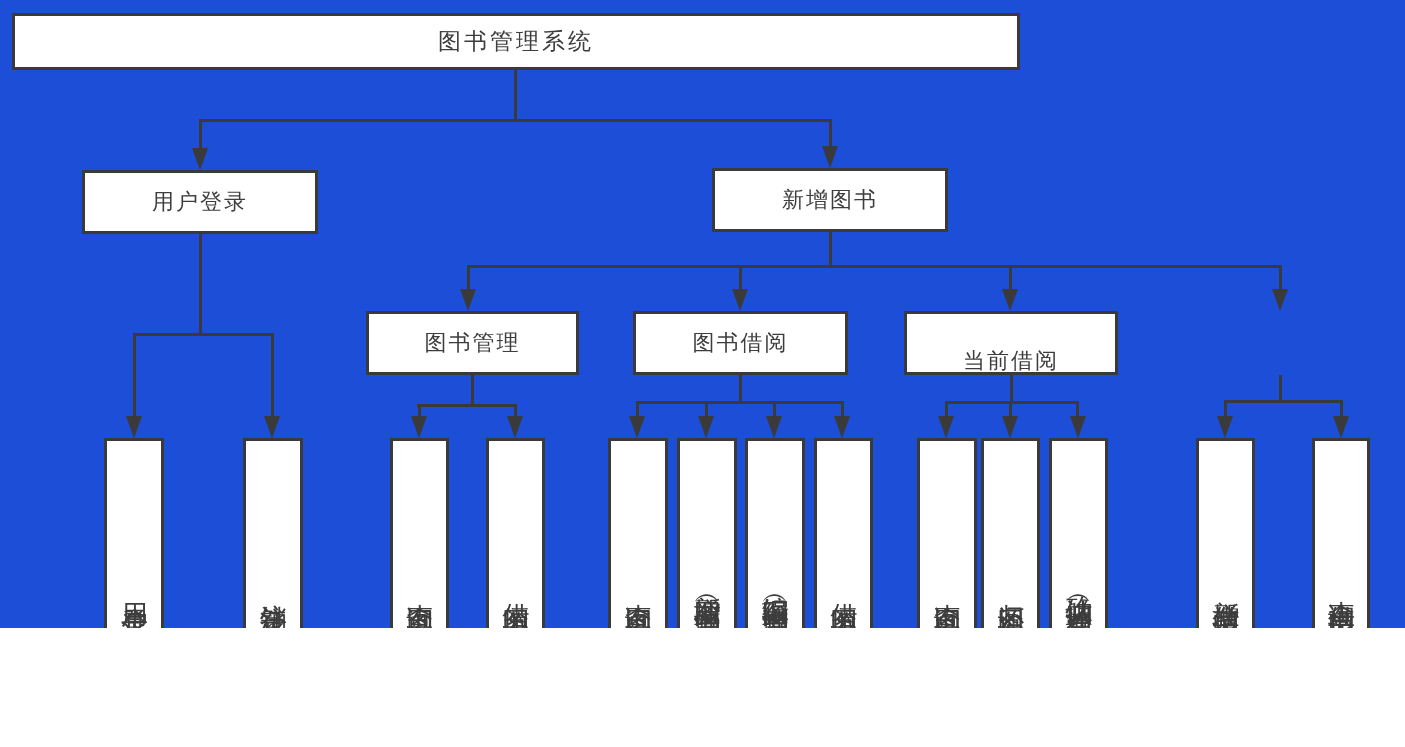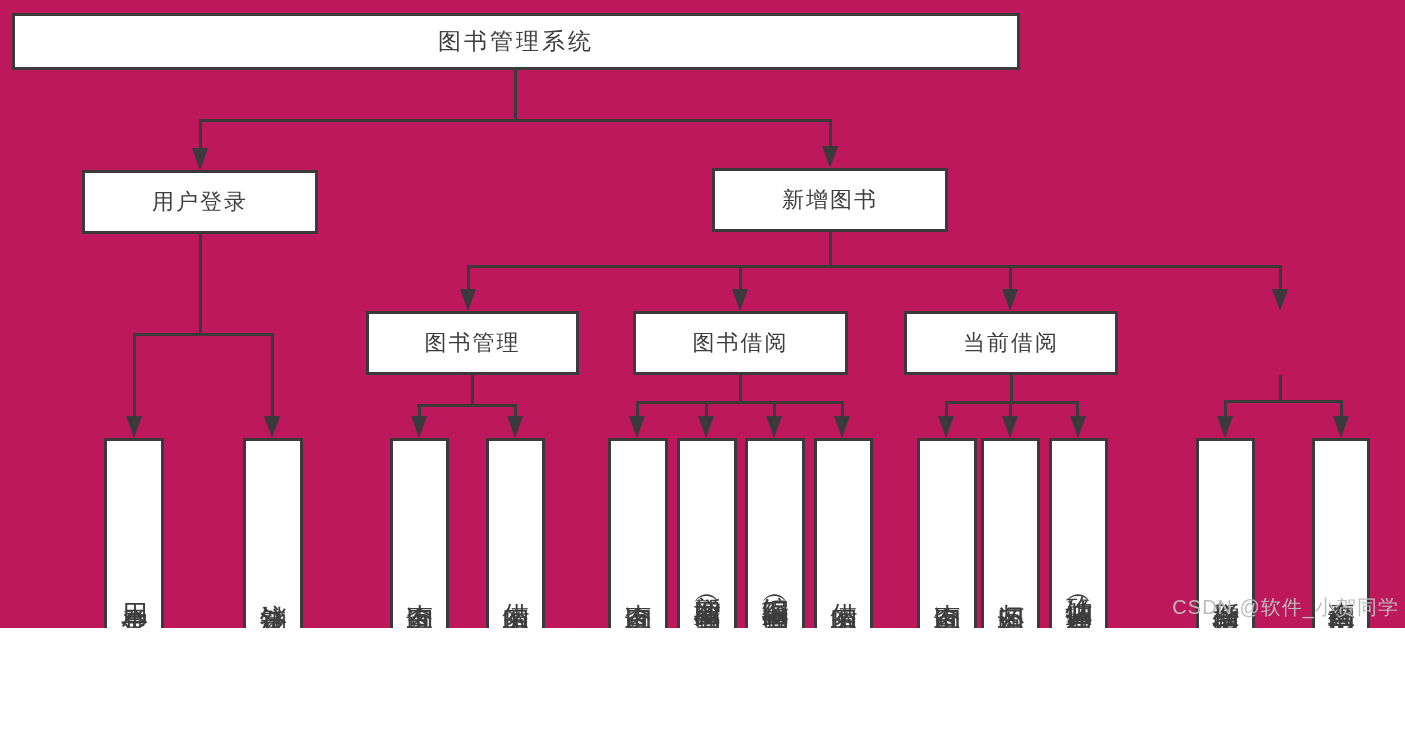--- a/index.html
+++ b/index.html
@@ -1,19 +1,19 @@
 <!DOCTYPE html>
 <html><head>
 <meta charset="utf-8">
 <style>
   html,body{margin:0;padding:0;background:#ffffff;}
   #stage{
     position:relative;
     width:1405px;height:628px;
-    background:#be185d;
+    background:#1d4ed8;
     font-family:"Liberation Sans","DejaVu Sans",sans-serif;
     overflow:hidden;
   }
   .box{
     position:absolute;
     box-sizing:border-box;
     border:3px solid #3a3a3a;
     background:#ffffff;
     color:#3d3d3d;
     display:flex;
@@ -87,21 +87,21 @@
   <div class="arrow" style="left:1002px;top:289px;"></div>
   <div class="line" style="left:1279px;top:265px;width:3px;height:26px;"></div>
   <div class="arrow" style="left:1272px;top:289px;"></div>
 
   <div class="box hbox" style="left:366px;top:311px;width:213px;height:64px;">
     <span>图书管理</span>
   </div>
   <div class="box hbox" style="left:633px;top:311px;width:215px;height:64px;">
     <span>图书借阅</span>
   </div>
-  <div class="box hbox" style="left:904px;top:311px;width:214px;height:64px;">
+  <div class="box hbox" style="left:904px;top:311px;width:214px;height:64px;align-items:flex-end;">
     <span>当前借阅</span>
   </div>
 
   <div class="line" style="left:471px;top:375px;width:3px;height:31px;"></div>
   <div class="line" style="left:417px;top:404px;width:100px;height:3px;"></div>
   <div class="line" style="left:418px;top:404px;width:3px;height:14px;"></div>
   <div class="arrow" style="left:411px;top:416px;"></div>
   <div class="line" style="left:514px;top:404px;width:3px;height:14px;"></div>
   <div class="arrow" style="left:507px;top:416px;"></div>
 
@@ -169,15 +169,14 @@
     <span>确认归还（管理员）</span>
   </div>
 
   <div class="box vbox" style="left:1196px;top:438px;width:59px;height:299px;">
     <span>新增借阅记录</span>
   </div>
   <div class="box vbox" style="left:1312px;top:438px;width:58px;height:299px;">
     <span>查询借阅记录</span>
   </div>
 
-  <div class="watermark">CSDN @软件_小贺同学</div>
 
 </div>
 
 </body></html>

